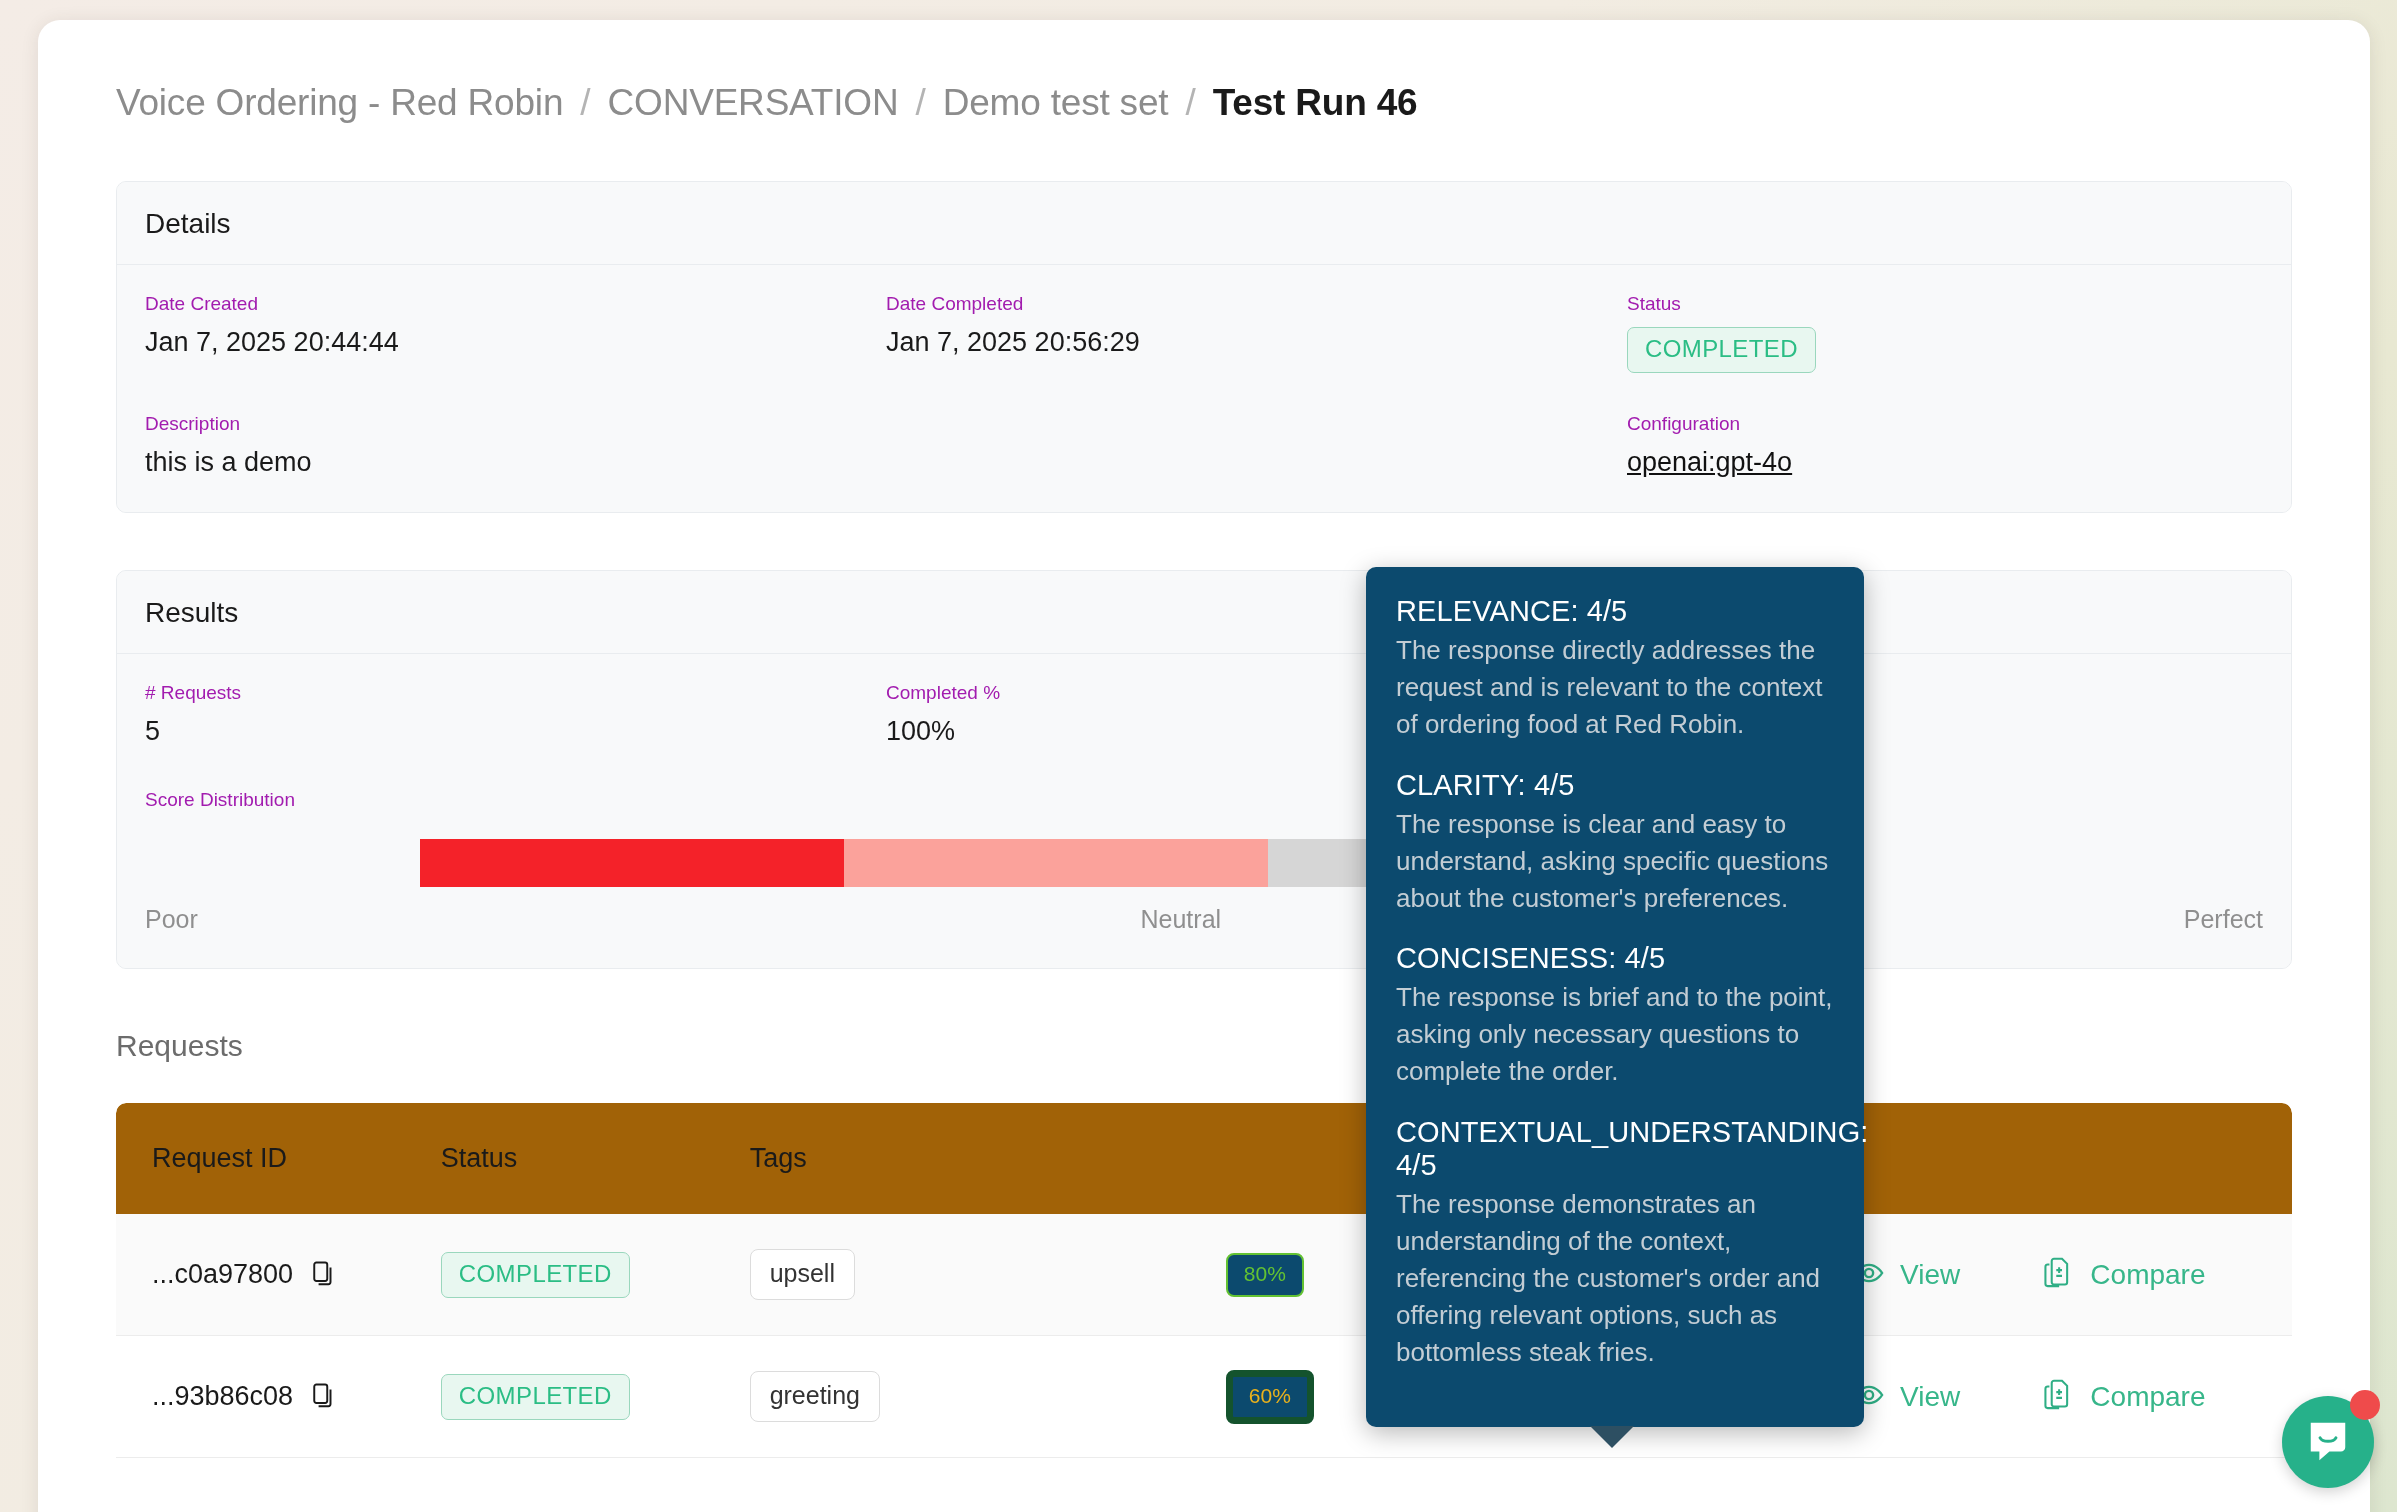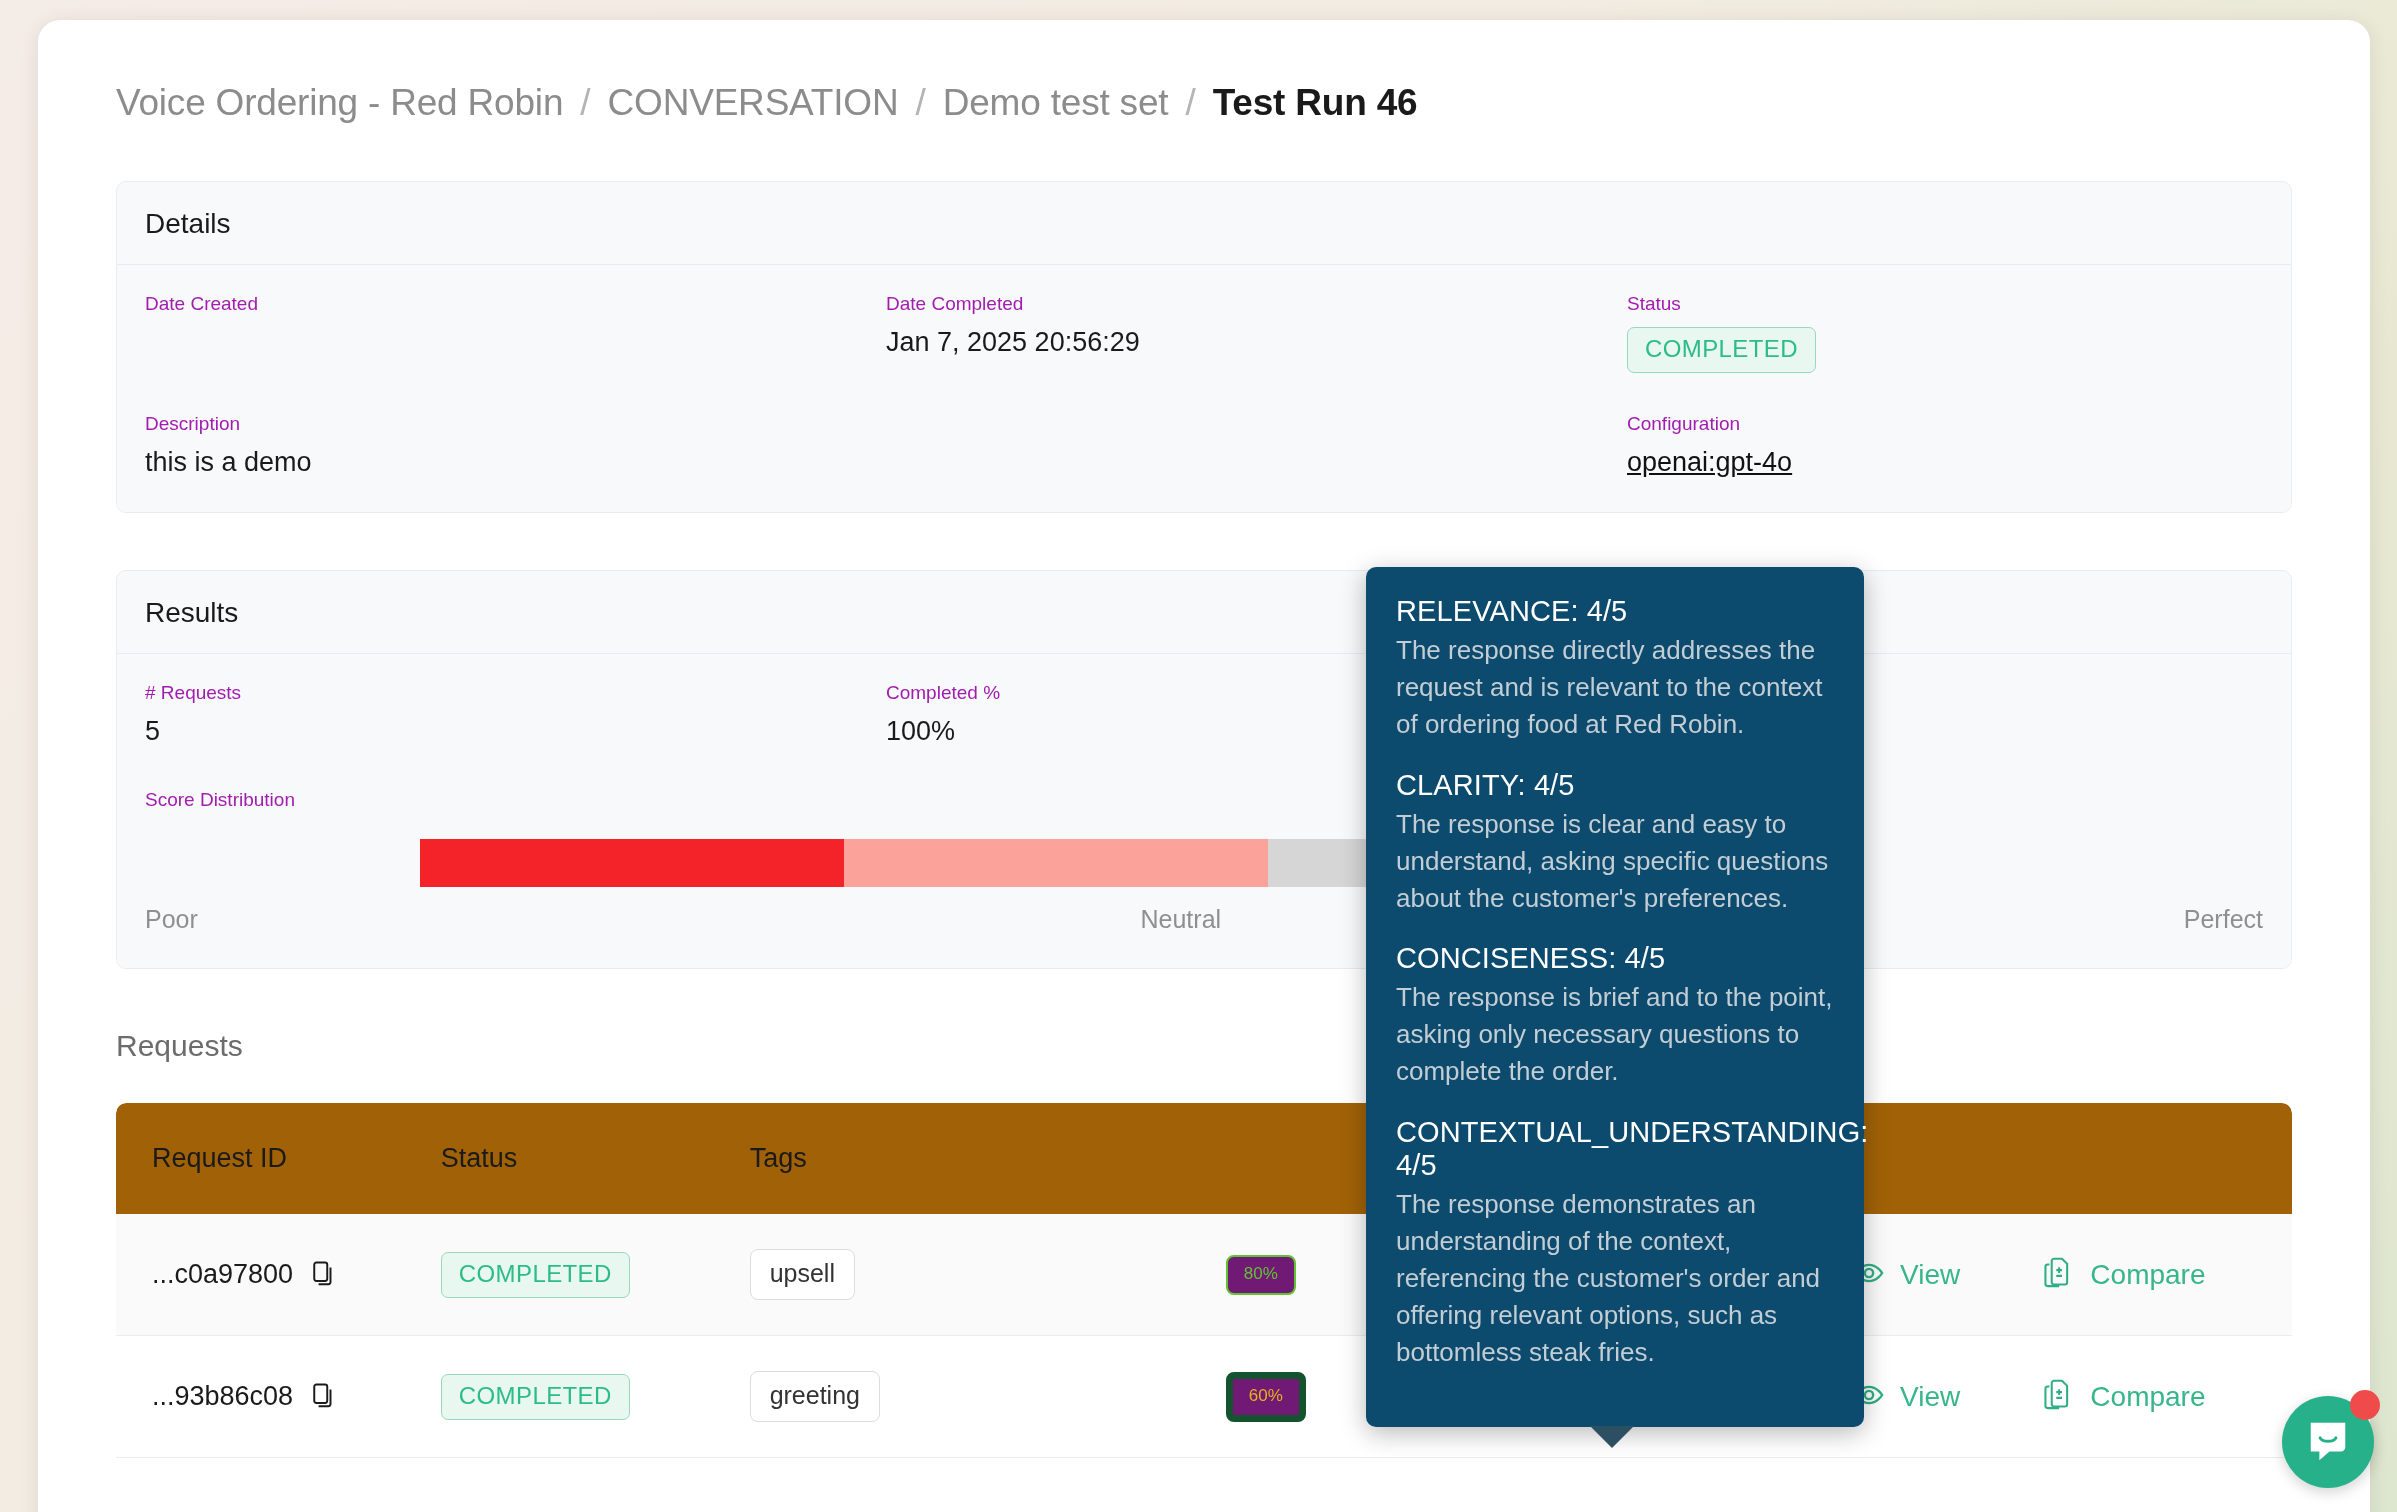--- a/index.html
+++ b/index.html
@@ -177,22 +177,22 @@
     border-radius: 8px;
     padding: 9px 19px 11px 19px;
     font-size: 25px;
     color: #333333;
   }
 
   .score-pill {
     display: inline-block;
     border-radius: 8px;
     padding: 7px 16px 9px 16px;
-    font-size: 17px;
-    background: #701a75;
+    font-size: 21px;
+    background: #0c4a6e;
   }
   .score-green  { border: 2px solid #63c232; color: #63c232; }
   .score-amber  { border: 7px solid #14532d; color: #e9b11c; }
 
   .action-link {
     font-size: 28px;
     color: #37b68a;
     cursor: pointer;
   }
 
@@ -275,20 +275,21 @@
       <span class="sep">/</span>
       <span class="current">Test Run 46</span>
     </div>
 
     <div class="card">
       <div class="card-header">Details</div>
       <div class="card-body">
         <div class="grid3">
           <div>
             <div class="field-label">Date Created</div>
+            <div class="field-value">Jan 7, 2025 20:44:44</div>
           </div>
           <div>
             <div class="field-label">Date Completed</div>
             <div class="field-value">Jan 7, 2025 20:56:29</div>
           </div>
           <div>
             <div class="field-label">Status</div>
             <span class="pill-completed">COMPLETED</span>
           </div>
 

